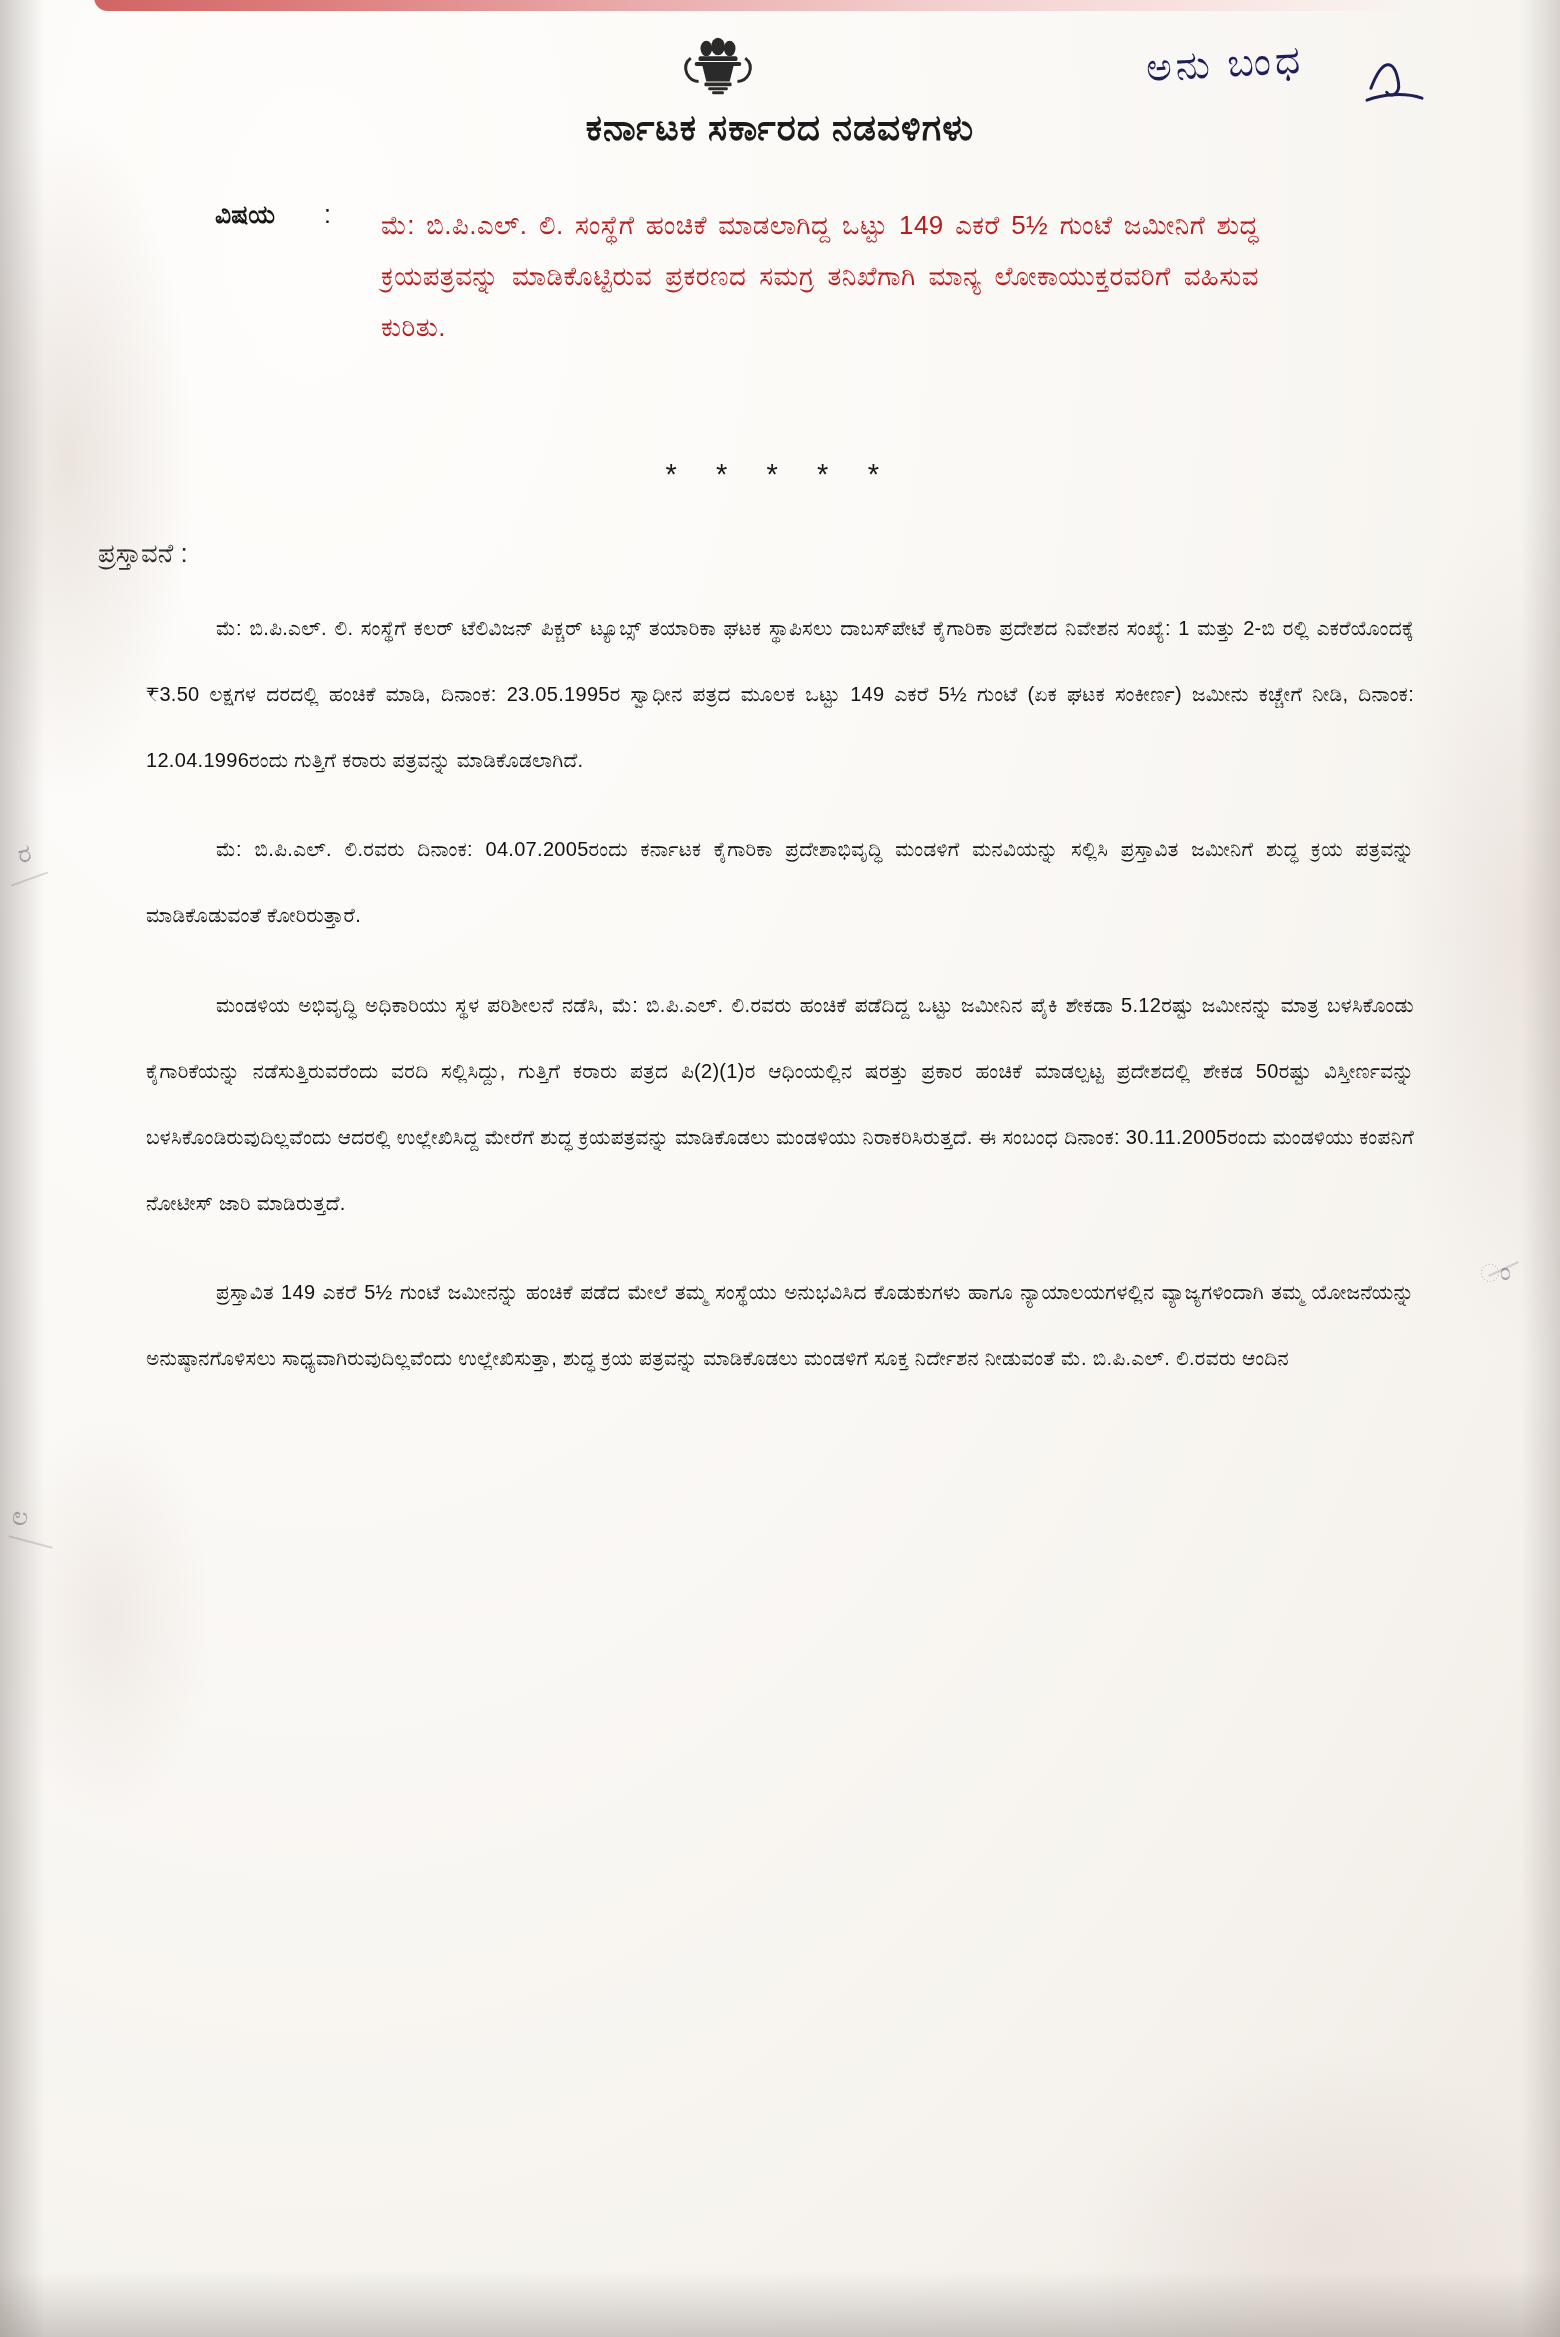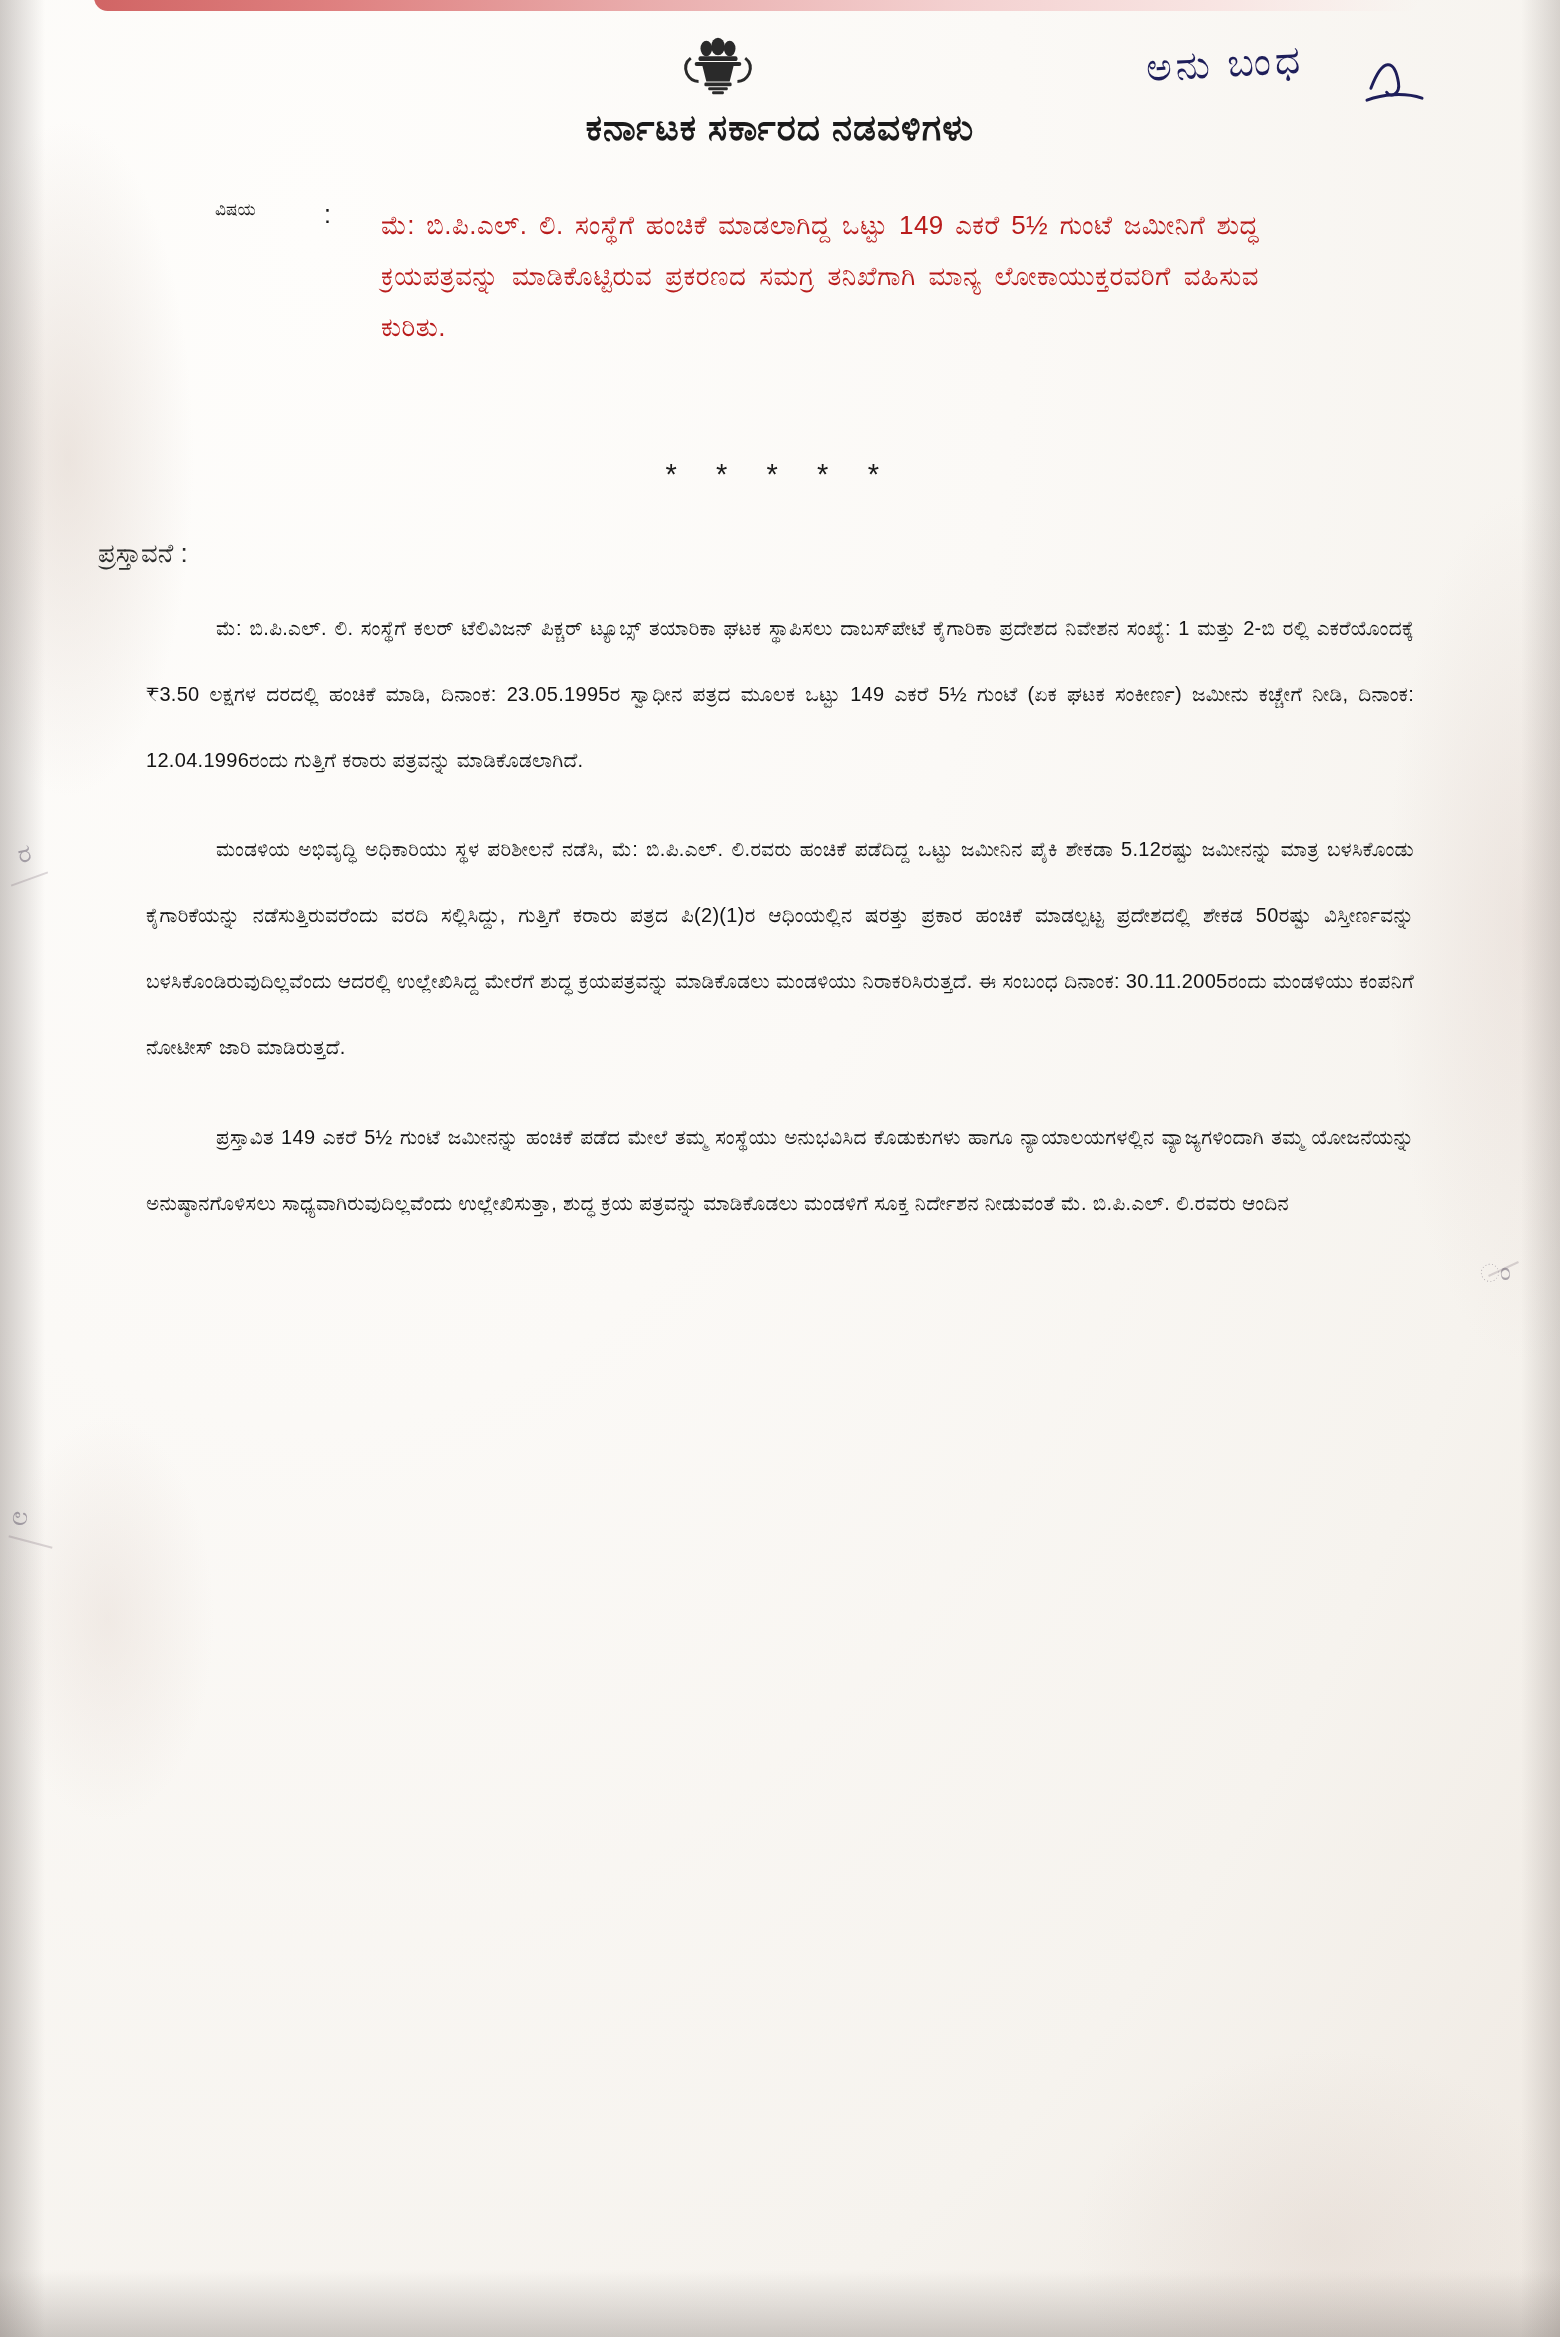--- a/index.html
+++ b/index.html
@@ -98,23 +98,23 @@
     width: 59px; height: 59px;
   }
   .subject-block {
     position: absolute;
     left: 215px; top: 200px;
     width: 1151px;
   }
   .subject-label {
     position: absolute;
     left: 0; top: 0;
-    font-size: 17px;
+    font-size: 25px;
     color: #161616;
-    font-weight: 400;
+    font-weight: 700;
   }
   .subject-colon {
     position: absolute;
     left: 109px; top: 0;
     font-size: 25px;
     color: #161616;
   }
   .subject-text {
     position: absolute;
     left: 166px; top: 0;
@@ -222,20 +222,21 @@
       <span class="subject-colon">:</span>
       <div class="subject-text">ಮೆ: ಬಿ.ಪಿ.ಎಲ್. ಲಿ. ಸಂಸ್ಥೆಗೆ ಹಂಚಿಕೆ ಮಾಡಲಾಗಿದ್ದ ಒಟ್ಟು 149 ಎಕರೆ 5½ ಗುಂಟೆ ಜಮೀನಿಗೆ ಶುದ್ಧ ಕ್ರಯಪತ್ರವನ್ನು ಮಾಡಿಕೊಟ್ಟಿರುವ ಪ್ರಕರಣದ ಸಮಗ್ರ ತನಿಖೆಗಾಗಿ ಮಾನ್ಯ ಲೋಕಾಯುಕ್ತರವರಿಗೆ ವಹಿಸುವ ಕುರಿತು.</div>
     </div>
 
     <div class="stars">* * * * *</div>
 
     <div class="prastavane">ಪ್ರಸ್ತಾವನೆ :</div>
 
     <div class="body-text">
       <p class="para">ಮೆ: ಬಿ.ಪಿ.ಎಲ್. ಲಿ. ಸಂಸ್ಥೆಗೆ ಕಲರ್ ಟೆಲಿವಿಜನ್ ಪಿಕ್ಚರ್ ಟ್ಯೂಬ್ಸ್ ತಯಾರಿಕಾ ಘಟಕ ಸ್ಥಾಪಿಸಲು ದಾಬಸ್‌ಪೇಟೆ ಕೈಗಾರಿಕಾ ಪ್ರದೇಶದ ನಿವೇಶನ ಸಂಖ್ಯೆ: 1 ಮತ್ತು 2-ಬಿ ರಲ್ಲಿ ಎಕರೆಯೊಂದಕ್ಕೆ ₹3.50 ಲಕ್ಷಗಳ ದರದಲ್ಲಿ ಹಂಚಿಕೆ ಮಾಡಿ, ದಿನಾಂಕ: 23.05.1995ರ ಸ್ವಾಧೀನ ಪತ್ರದ ಮೂಲಕ ಒಟ್ಟು 149 ಎಕರೆ 5½ ಗುಂಟೆ (ಏಕ ಘಟಕ ಸಂಕೀರ್ಣ) ಜಮೀನು ಕಚ್ಚೇಗೆ ನೀಡಿ, ದಿನಾಂಕ: 12.04.1996ರಂದು ಗುತ್ತಿಗೆ ಕರಾರು ಪತ್ರವನ್ನು ಮಾಡಿಕೊಡಲಾಗಿದೆ.</p>
+      <p class="para">ಮೆ: ಬಿ.ಪಿ.ಎಲ್. ಲಿ.ರವರು ದಿನಾಂಕ: 04.07.2005ರಂದು ಕರ್ನಾಟಕ ಕೈಗಾರಿಕಾ ಪ್ರದೇಶಾಭಿವೃದ್ಧಿ ಮಂಡಳಿಗೆ ಮನವಿಯನ್ನು ಸಲ್ಲಿಸಿ ಪ್ರಸ್ತಾವಿತ ಜಮೀನಿಗೆ ಶುದ್ಧ ಕ್ರಯ ಪತ್ರವನ್ನು ಮಾಡಿಕೊಡುವಂತೆ ಕೋರಿರುತ್ತಾರೆ.</p>
       <p class="para">ಮಂಡಳಿಯ ಅಭಿವೃದ್ಧಿ ಅಧಿಕಾರಿಯು ಸ್ಥಳ ಪರಿಶೀಲನೆ ನಡೆಸಿ, ಮೆ: ಬಿ.ಪಿ.ಎಲ್. ಲಿ.ರವರು ಹಂಚಿಕೆ ಪಡೆದಿದ್ದ ಒಟ್ಟು ಜಮೀನಿನ ಪೈಕಿ ಶೇಕಡಾ 5.12ರಷ್ಟು ಜಮೀನನ್ನು ಮಾತ್ರ ಬಳಸಿಕೊಂಡು ಕೈಗಾರಿಕೆಯನ್ನು ನಡೆಸುತ್ತಿರುವರೆಂದು ವರದಿ ಸಲ್ಲಿಸಿದ್ದು, ಗುತ್ತಿಗೆ ಕರಾರು ಪತ್ರದ ಪಿ(2)(1)ರ ಆಧಿಂಯಲ್ಲಿನ ಷರತ್ತು ಪ್ರಕಾರ ಹಂಚಿಕೆ ಮಾಡಲ್ಪಟ್ಟ ಪ್ರದೇಶದಲ್ಲಿ ಶೇಕಡ 50ರಷ್ಟು ವಿಸ್ತೀರ್ಣವನ್ನು ಬಳಸಿಕೊಂಡಿರುವುದಿಲ್ಲವೆಂದು ಆದರಲ್ಲಿ ಉಲ್ಲೇಖಿಸಿದ್ದ ಮೇರೆಗೆ ಶುದ್ಧ ಕ್ರಯಪತ್ರವನ್ನು ಮಾಡಿಕೊಡಲು ಮಂಡಳಿಯು ನಿರಾಕರಿಸಿರುತ್ತದೆ. ಈ ಸಂಬಂಧ ದಿನಾಂಕ: 30.11.2005ರಂದು ಮಂಡಳಿಯು ಕಂಪನಿಗೆ ನೋಟೀಸ್ ಜಾರಿ ಮಾಡಿರುತ್ತದೆ.</p>
       <p class="para para-gap">ಪ್ರಸ್ತಾವಿತ 149 ಎಕರೆ 5½ ಗುಂಟೆ ಜಮೀನನ್ನು ಹಂಚಿಕೆ ಪಡೆದ ಮೇಲೆ ತಮ್ಮ ಸಂಸ್ಥೆಯು ಅನುಭವಿಸಿದ ಕೊಡುಕುಗಳು ಹಾಗೂ ನ್ಯಾಯಾಲಯಗಳಲ್ಲಿನ ವ್ಯಾಜ್ಯಗಳಿಂದಾಗಿ ತಮ್ಮ ಯೋಜನೆಯನ್ನು ಅನುಷ್ಠಾನಗೊಳಿಸಲು ಸಾಧ್ಯವಾಗಿರುವುದಿಲ್ಲವೆಂದು ಉಲ್ಲೇಖಿಸುತ್ತಾ, ಶುದ್ಧ ಕ್ರಯ ಪತ್ರವನ್ನು ಮಾಡಿಕೊಡಲು ಮಂಡಳಿಗೆ ಸೂಕ್ತ ನಿರ್ದೇಶನ ನೀಡುವಂತೆ ಮೆ. ಬಿ.ಪಿ.ಎಲ್. ಲಿ.ರವರು ಆಂದಿನ</p>
     </div>
 
     <div class="margin-mark mm1">ರ</div>
     <div class="margin-mark mm2">ಲ</div>
     <div class="margin-mark mm3">ಂ</div>
     <div class="faded-line fl1"></div>
     <div class="faded-line fl2"></div>
     <div class="faded-line fl3"></div>

